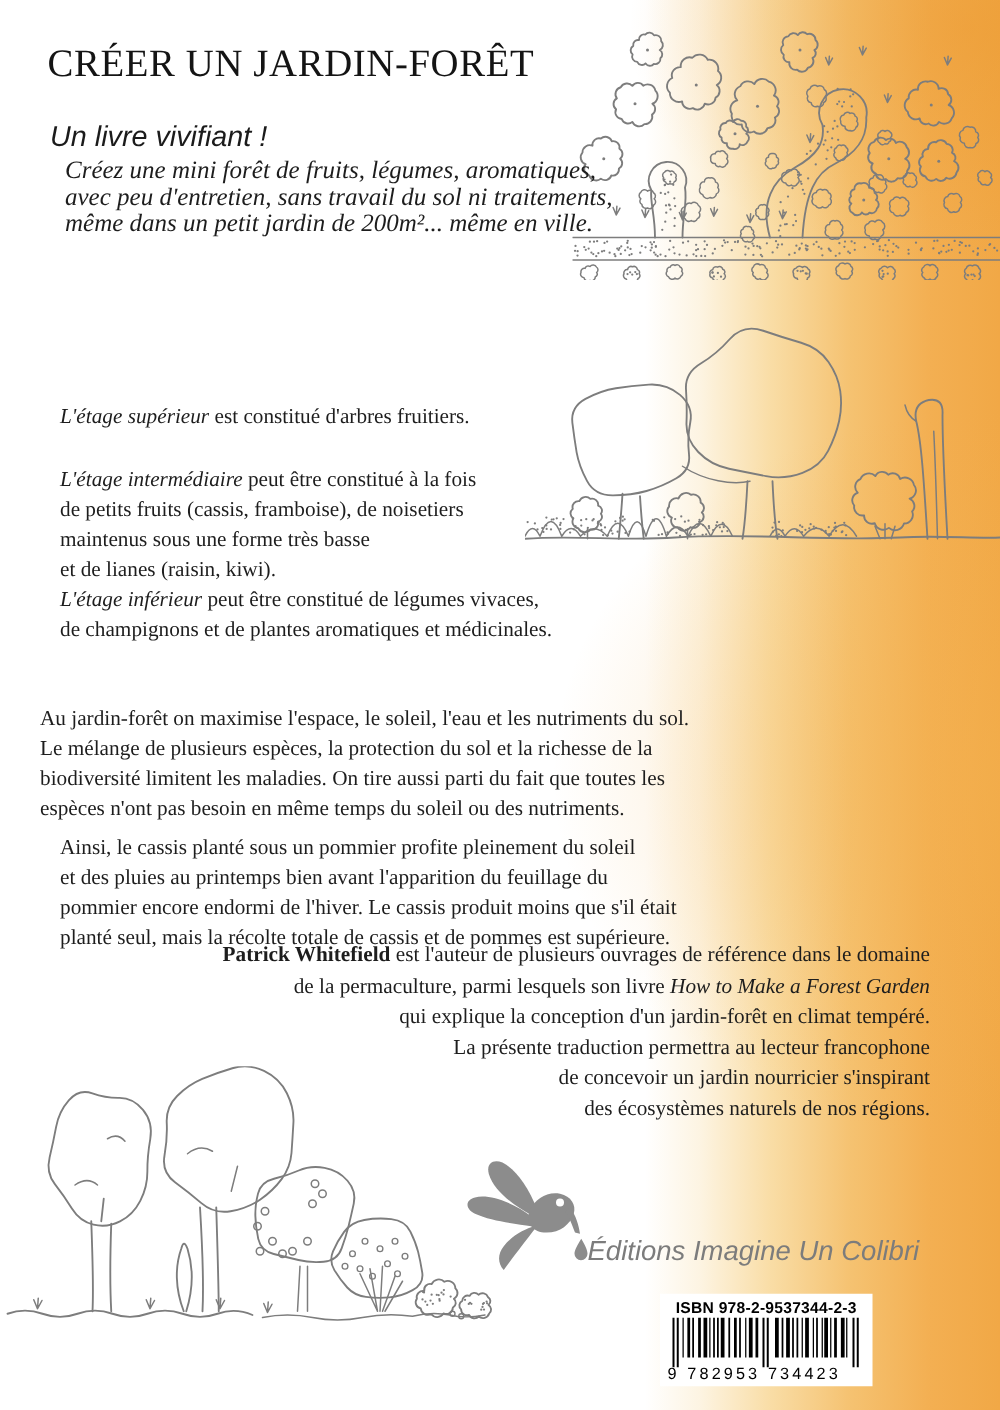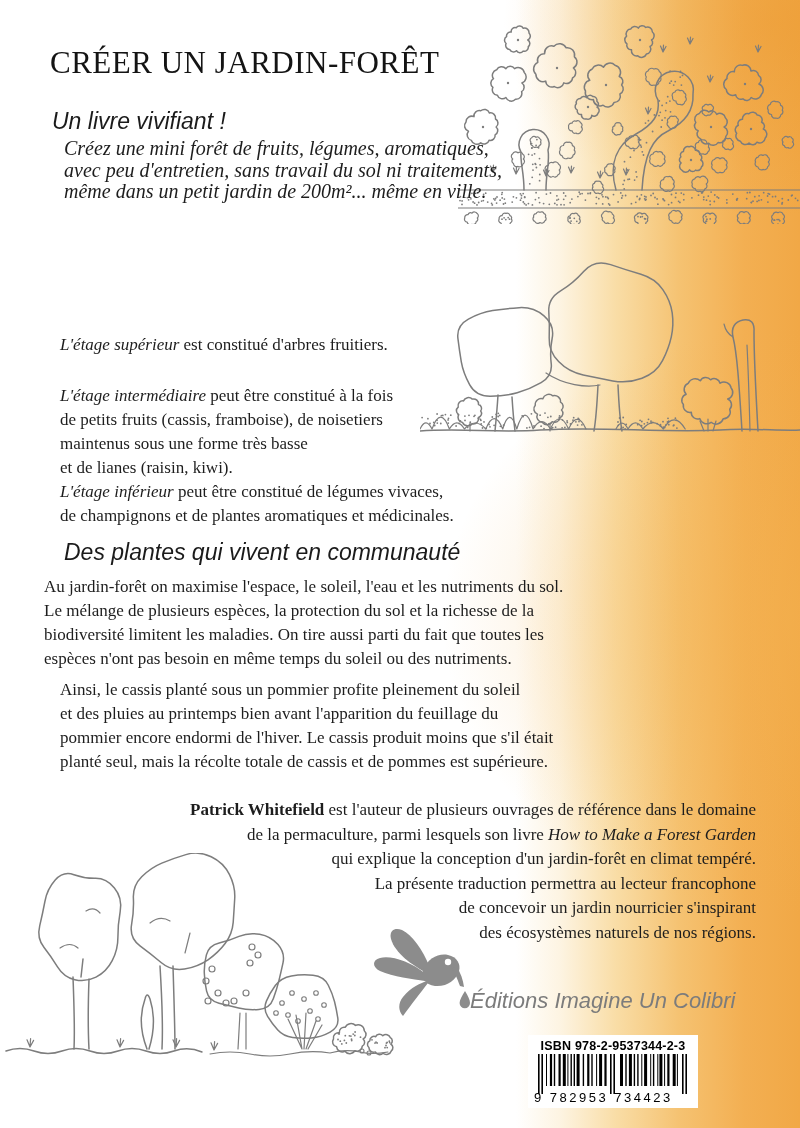--- a/index.html
+++ b/index.html
@@ -3,21 +3,21 @@
 <meta charset="utf-8">
 <style>
   html,body{margin:0;padding:0;background:#e8e8e8;}
   .page{position:relative;width:800px;height:1128px;overflow:hidden;margin:0 auto;
     background:
       radial-gradient(420px 300px at 97% 2%, rgba(233,148,40,.38), rgba(233,148,40,0) 65%),
       radial-gradient(500px 420px at 99% 55%, rgba(244,178,79,.45), rgba(244,178,79,0) 70%),
       linear-gradient(to right,#ffffff 0%,#ffffff 64.5%,#fdf4e2 70%,#f9dda6 77%,#f5c271 85%,#f3af52 93%,#f1a846 100%);
   }
   .abs{position:absolute;}
-  h1,h2,p{margin:12px;padding:0;}
+  h1,h2,p{margin:0;padding:0;}
   .title{font:400 31px/1.15 "Liberation Serif",serif;color:#141414;letter-spacing:.5px;}
   .h{font:italic 400 23px/1.2 "Liberation Sans",sans-serif;color:#1b1b1b;}
   .body{font:400 17px/24px "Liberation Serif",serif;color:#1d1d1d;white-space:pre-line;}
   .sm{font-size:20px;line-height:21.5px;}
   .it{font-style:italic;}
   .author{width:654px;text-align:right;line-height:24.5px;}
   .author b{font-weight:700;}
   .author i{font-style:italic;}
   .publisher{font:italic 400 22px/1.2 "Liberation Sans",sans-serif;color:#7c7c7c;}
   .isbn-box{background:#fff;width:158px;padding:4px 6px 3px 6px;}
@@ -579,31 +579,30 @@
   <p class="abs body" style="left:48px;top:321px"><i>L'étage supérieur</i><span> est constitué d'arbres fruitiers.</span></p>
 
   <p class="abs body" style="left:48px;top:372px"><i>L'étage intermédiaire</i><span> peut être constitué à la fois
 de petits fruits (cassis, framboise), de noisetiers
 maintenus sous une forme très basse
 et de lianes (raisin, kiwi).</span></p>
 
   <p class="abs body" style="left:48px;top:468px"><i>L'étage inférieur</i><span> peut être constitué de légumes vivaces,
 de champignons et de plantes aromatiques et médicinales.</span></p>
 
-  <h2 class="abs h" style="left:52px;top:527px">Des plantes qui vivent en communauté</h2>
   <p class="abs body" style="left:32px;top:563px">Au jardin-forêt on maximise l'espace, le soleil, l'eau et les nutriments du sol.
 Le mélange de plusieurs espèces, la protection du sol et la richesse de la
 biodiversité limitent les maladies. On tire aussi parti du fait que toutes les
 espèces n'ont pas besoin en même temps du soleil ou des nutriments.</p>
   <p class="abs body" style="left:48px;top:666px">Ainsi, le cassis planté sous un pommier profite pleinement du soleil
 et des pluies au printemps bien avant l'apparition du feuillage du
 pommier encore endormi de l'hiver. Le cassis produit moins que s'il était
 planté seul, mais la récolte totale de cassis et de pommes est supérieure.</p>
 
-  <p class="abs body author" style="left:90px;top:786px"><b>Patrick Whitefield</b><span> est l'auteur de plusieurs ouvrages de référence dans le domaine
+  <p class="abs body author" style="left:90px;top:752px"><b>Patrick Whitefield</b><span> est l'auteur de plusieurs ouvrages de référence dans le domaine
 de la permaculture, parmi lesquels son livre </span><i>How to Make a Forest Garden</i><span>
 qui explique la conception d'un jardin-forêt en climat tempéré.
 La présente traduction permettra au lecteur francophone
 de concevoir un jardin nourricier s'inspirant
 des écosystèmes naturels de nos régions.</span></p>
 
   <svg id="il-bird" class="abs" style="left:372px;top:928px" width="102" height="88" viewBox="0 0 102 88">
       <path d="M58,40 C50,20 40,7 30,2 C22,-1 17,3 19,11 C23,25 40,37 53,44 Z" fill="#8c8c8c"></path>
       <path d="M54,46 C38,33 18,27 8,30 C0,32 0,39 8,43 C21,49 41,51 53,53 Z" fill="#8c8c8c"></path>
       <path d="M56,55 C49,64 39,77 31,88 C26,83 26,75 31,69 C39,59 49,55 55,53 Z" fill="#8c8c8c"></path>

